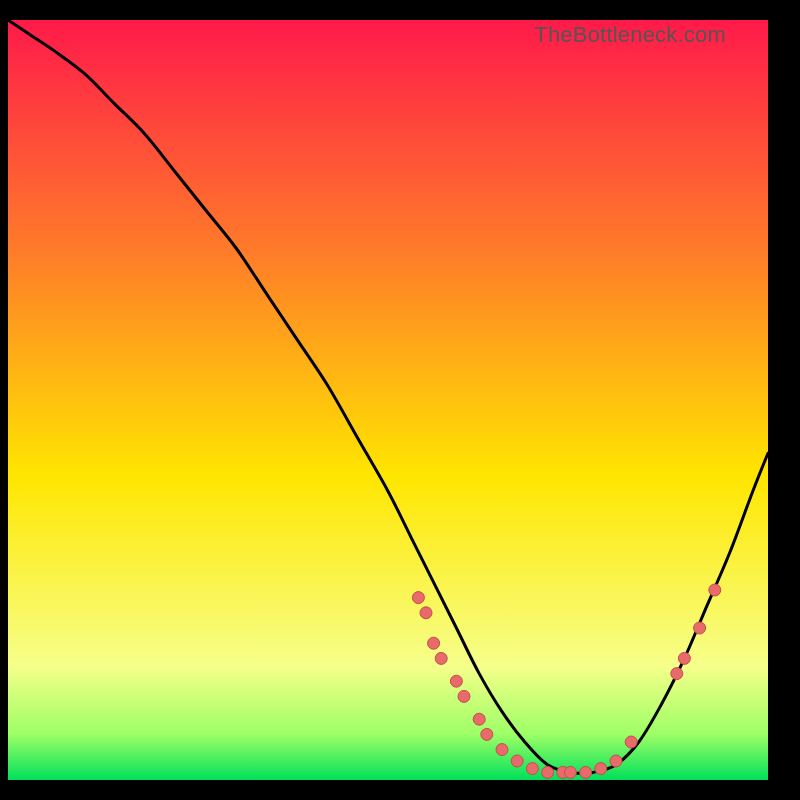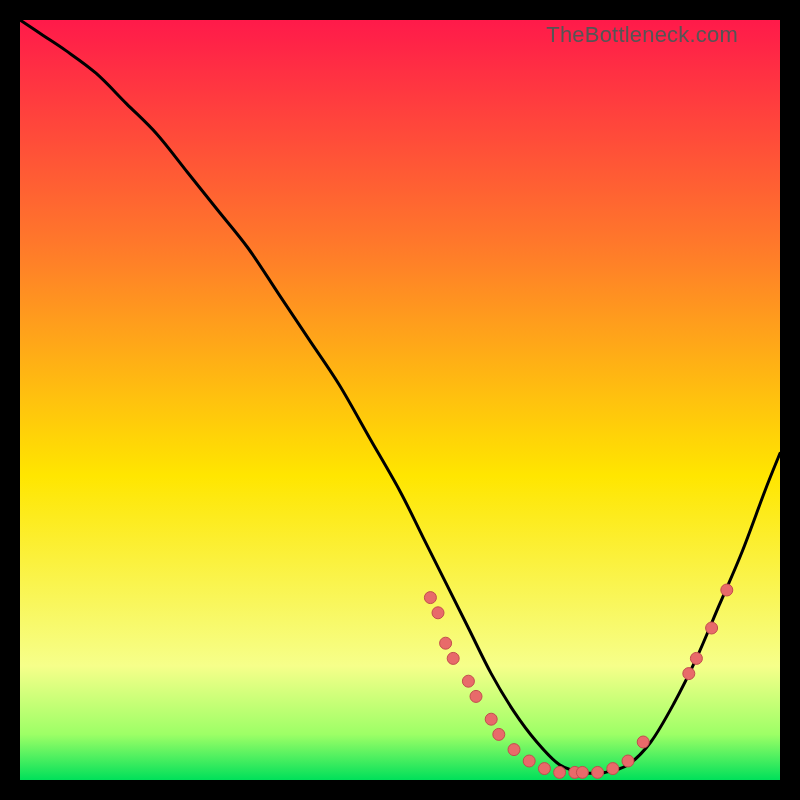--- a/index.html
+++ b/index.html
@@ -6,21 +6,21 @@
     margin: 0;
     padding: 0;
     width: 800px;
     height: 800px;
     background: #000;
     font-family: Arial, Helvetica, sans-serif;
     overflow: hidden;
   }
   .frame {
     position: absolute;
-    left: 20px;
+    left: 8px;
     top: 20px;
     width: 724px;
     height: 760px;
     background: #000;
   }
   .plot-area {
     position: absolute;
     left: 0;
     top: 0;
     width: 760px;

